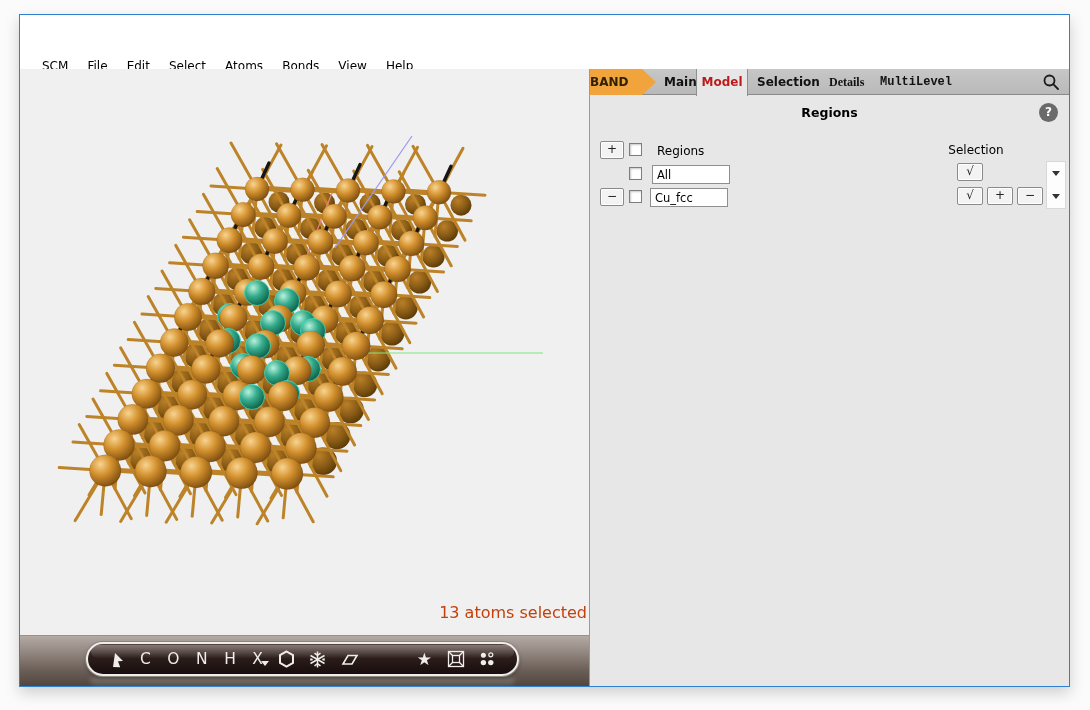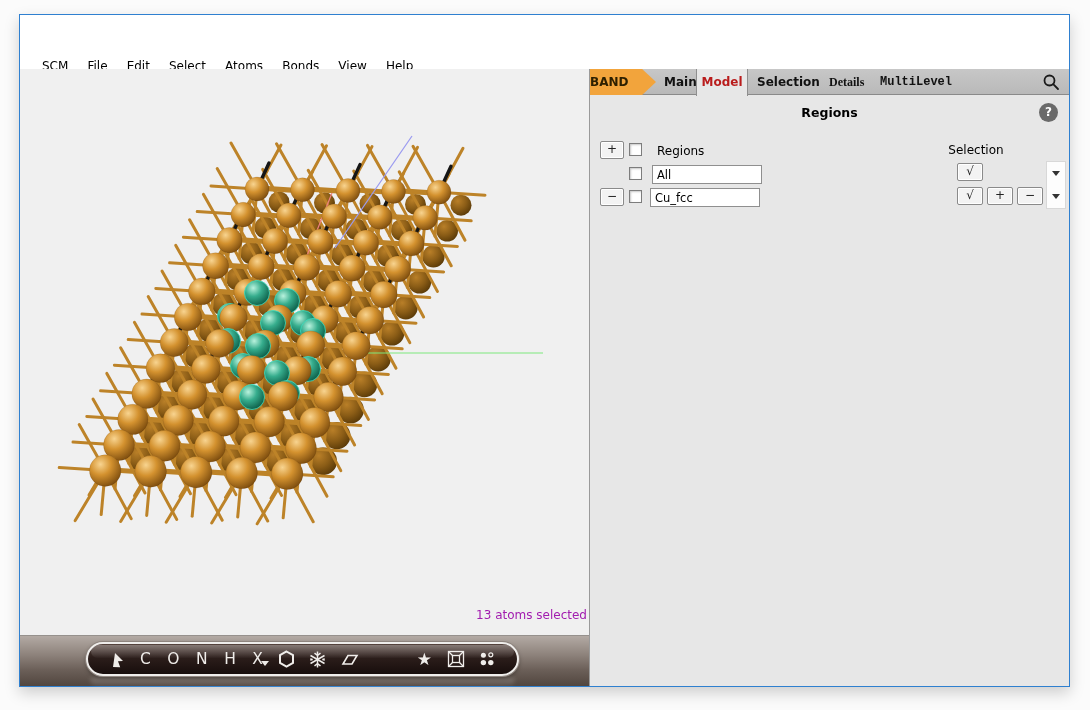--- a/index.html
+++ b/index.html
@@ -20,21 +20,21 @@
 
   
   .menubar { position:absolute; left:0; top:40px; right:0; height:22px; background:#fff; padding-left:22px; }
   .menu-item { display:inline-block; margin-right:14px; font-size:12px; color:#000; line-height:22px; }
 
   
   .content { position:absolute; left:0; top:54px; right:0; bottom:0; display:flex; }
   .left-col { width:569px; display:flex; flex-direction:column; }
   .viewport { position:relative; width:569px; height:568px; background:#f0f0f0; overflow:hidden; }
   .viewport svg.scene { position:absolute; left:0; top:0; }
-  .status-text { position:absolute; right:2px; bottom:13px; font-size:12px; color:#a21caf; }
+  .status-text { position:absolute; right:2px; bottom:13px; font-size:16px; color:#c2410c; }
 
   
   .band { position:relative; width:569px; height:51px; border-top:1px solid #96918d;
     background:linear-gradient(180deg,#b3aaa4 0%, #8d827b 38%, #6b5f58 68%, #51463f 100%); }
   .pill { position:absolute; left:66px; top:6px; width:433px; height:34px; border-radius:17px;
     border:2px solid #efedeb; box-shadow:0 0 0 1px #8e847e, 0 2px 4px rgba(0,0,0,0.35);
     background:linear-gradient(180deg,#55433d 0%, #2c1e1b 45%, #170d0c 100%);
     display:flex; align-items:center; padding:0 15px; overflow:hidden; }
   .pill::after { content:""; position:absolute; left:3px; right:3px; top:1px; height:13px; border-radius:14px;
     background:linear-gradient(180deg,rgba(255,255,255,0.30),rgba(255,255,255,0.02)); pointer-events:none; }
@@ -66,21 +66,21 @@
 
   .panel-body { position:relative; height:593px; }
   .panel-title { position:absolute; left:0; right:0; top:10px; text-align:center; font-weight:bold; font-size:12.5px; color:#000; }
   .help-circle { position:absolute; right:11px; top:8px; width:19px; height:19px; border-radius:50%;
     background:#6a6a6a; color:#fff; font-weight:bold; font-size:12px; text-align:center; line-height:19px; }
 
   .tbtn { position:absolute; height:18px; width:24px; background:#f3f3f3; border:1px solid #8a8a8a;
     box-shadow:inset 0 0 0 1px #ffffff; border-radius:2px; text-align:center; font-size:12px; line-height:15px; color:#222; }
   .checkbox { position:absolute; width:13px; height:13px; background:#fff; border:1px solid #7d7d7d;
     box-shadow:inset 1px 1px 2px rgba(0,0,0,0.22); }
-  .tfield { position:absolute; width:110px; height:19px; background:#fff; border:1px solid #8f8f8f;
+  .tfield { position:absolute; width:78px; height:19px; background:#fff; border:1px solid #8f8f8f;
     font-family:"DejaVu Sans","Liberation Sans",sans-serif; font-size:11.5px; padding:1px 4px; color:#000; }
   .flabel { position:absolute; font-size:12px; color:#000; }
 
   .arrowbox { position:absolute; left:456px; top:66px; width:20px; height:48px; background:#fdfdfd; border:1px solid #d8d8d8;
     display:flex; flex-direction:column; align-items:center; justify-content:space-around; }
   .dd-arrow { width:0; height:0; border-left:4px solid transparent; border-right:4px solid transparent; border-top:5px solid #333; }
 </style>
 </head>
 <body>
 

